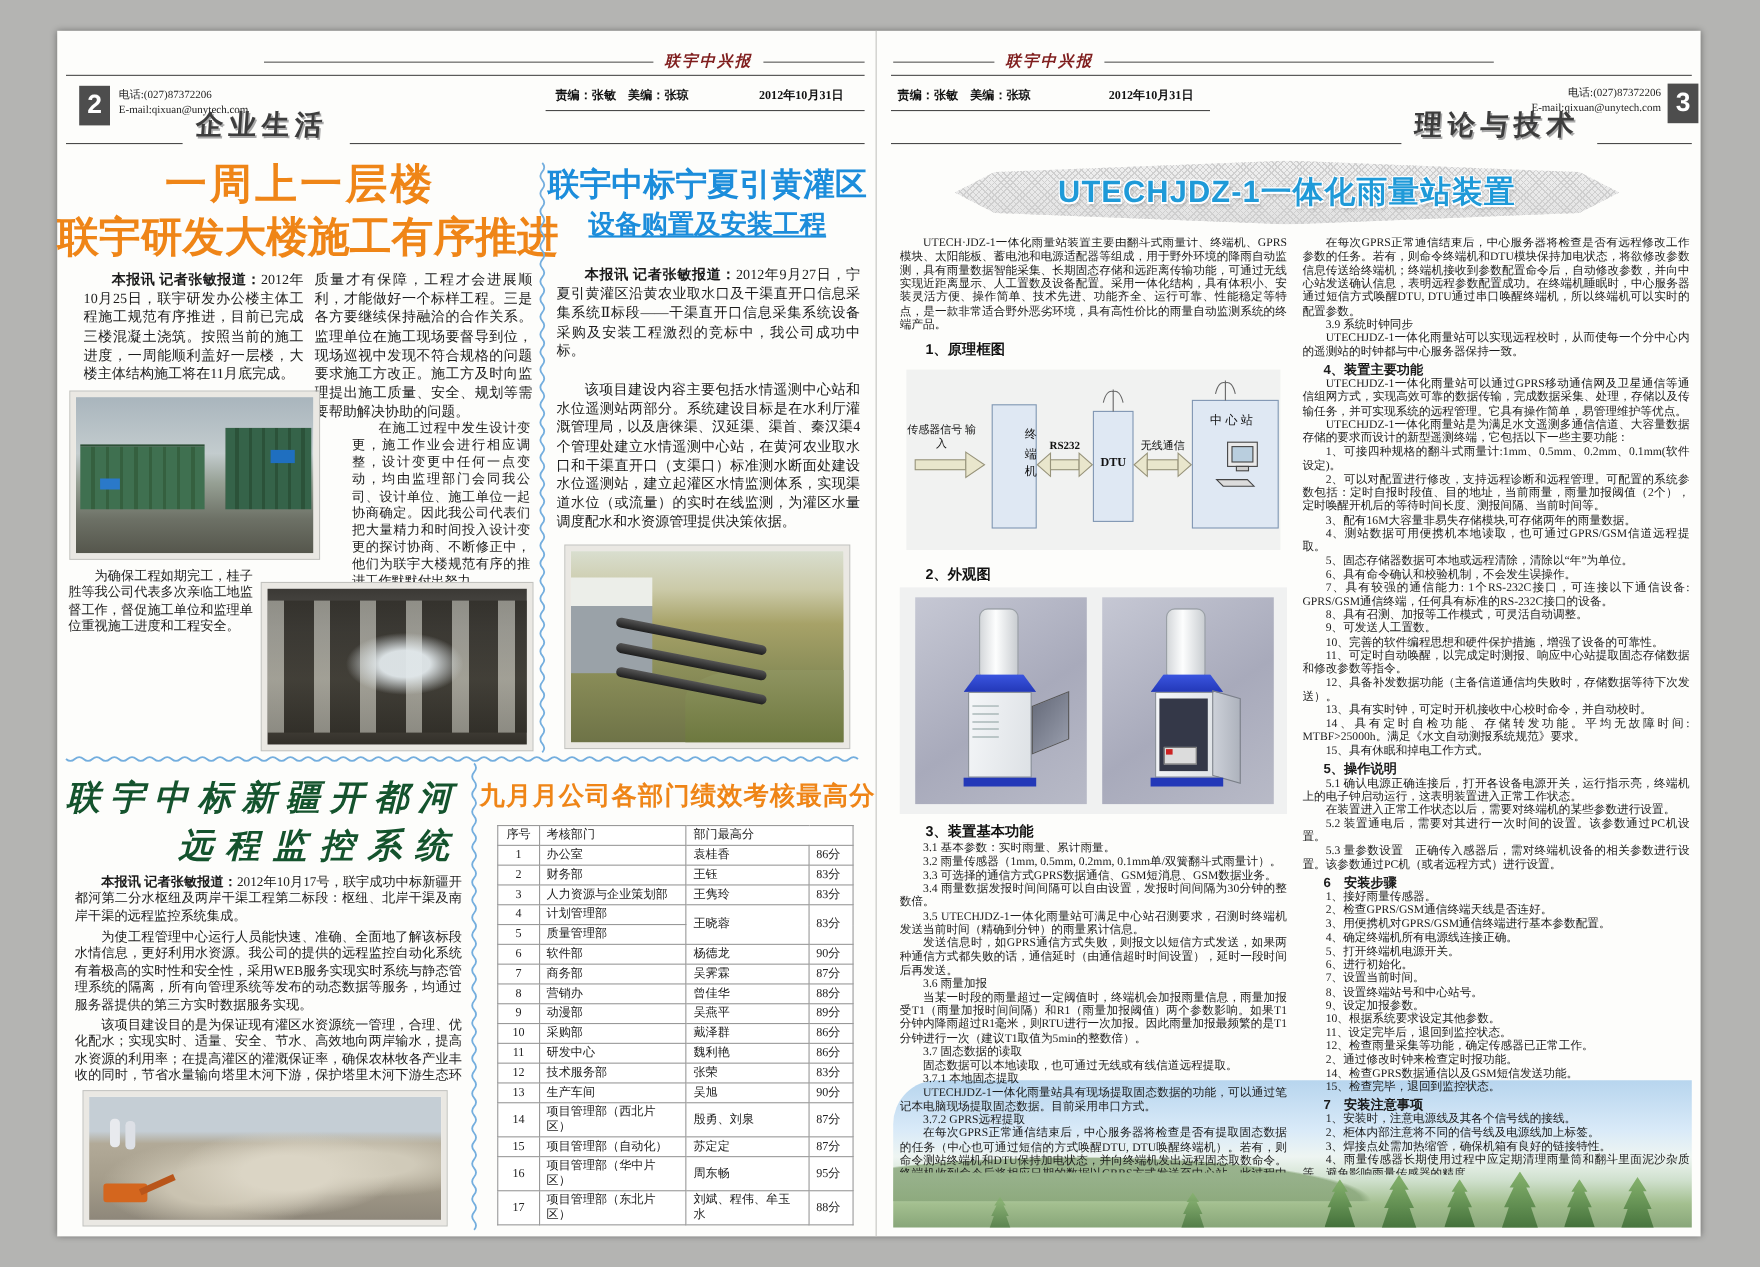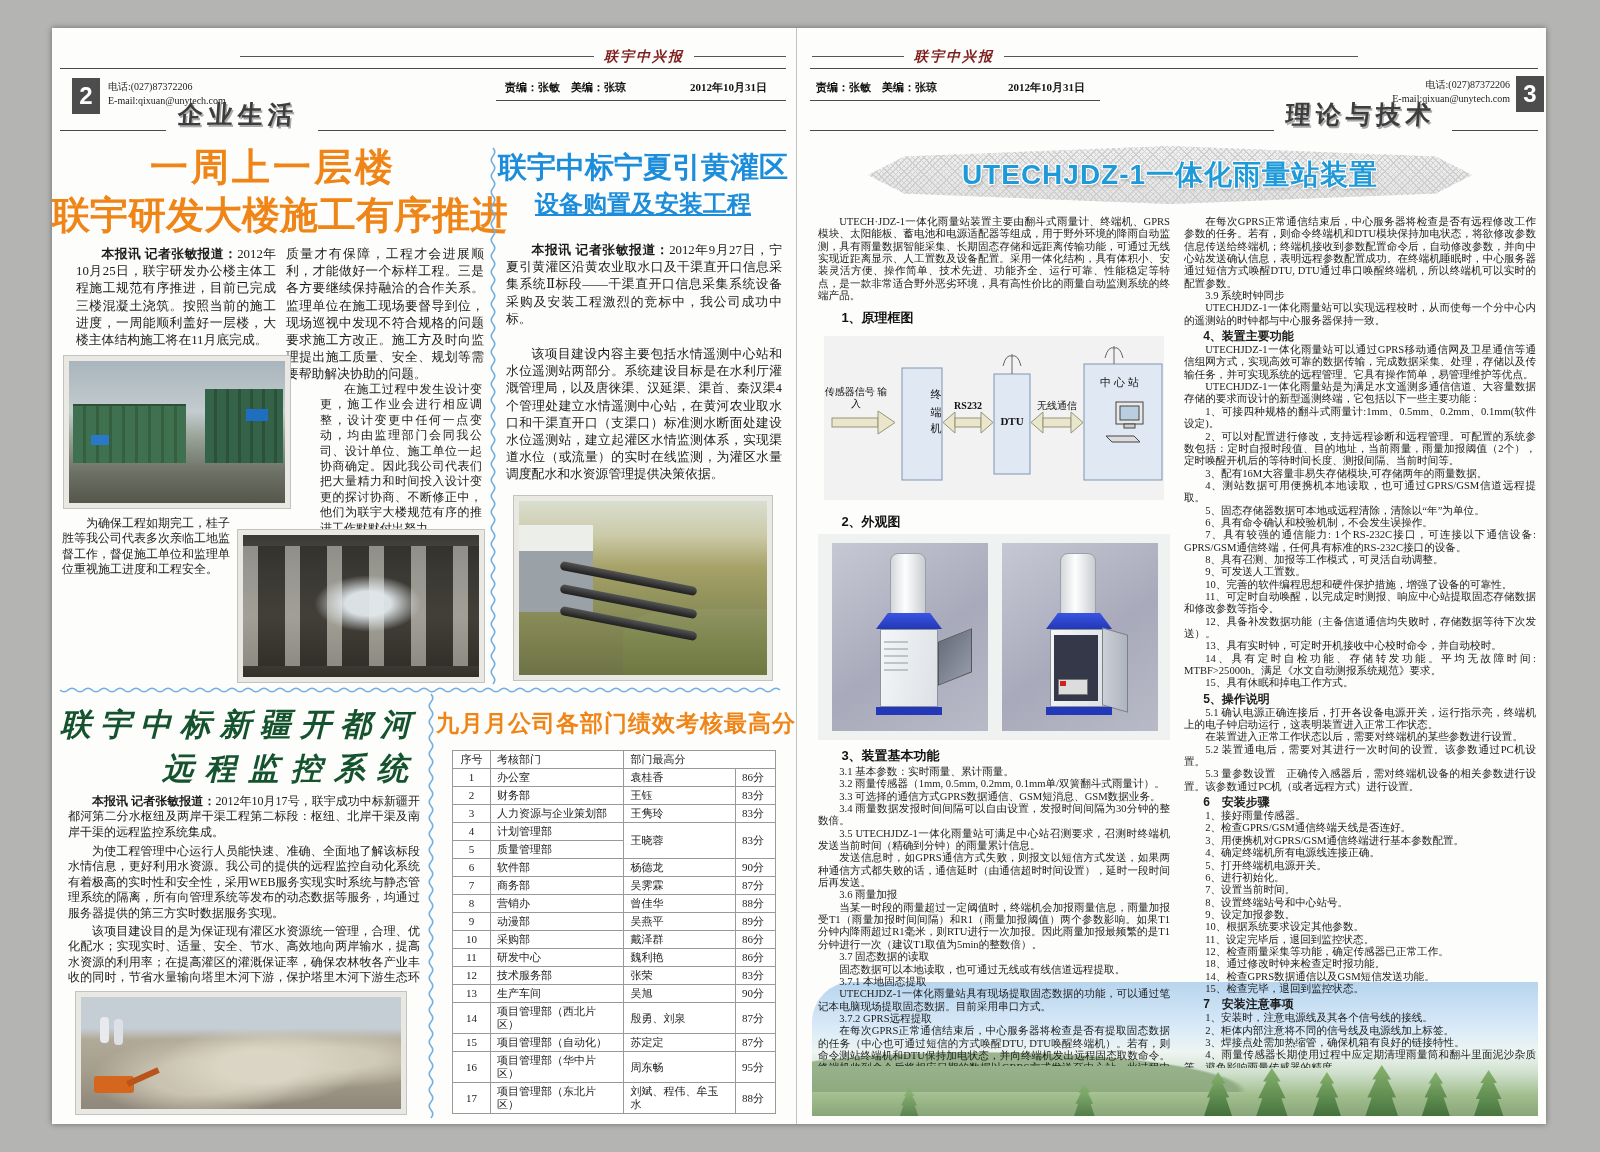--- a/index.html
+++ b/index.html
@@ -528,21 +528,21 @@
       <p>8、设置终端站号和中心站号。</p>
 
       <p>9、设定加报参数。</p>
 
       <p>10、根据系统要求设定其他参数。</p>
 
       <p>11、设定完毕后，退回到监控状态。</p>
 
       <p>12、检查雨量采集等功能，确定传感器已正常工作。</p>
 
-      <p>18、通过修改时钟来检查定时报功能。</p>
+      <p>2、通过修改时钟来检查定时报功能。</p>
 
       <p>14、检查GPRS数据通信以及GSM短信发送功能。</p>
 
       <p>15、检查完毕，退回到监控状态。</p>
 
       <p class="h">7　安装注意事项</p>
 
       <p>1、安装时，注意电源线及其各个信号线的接线。</p>
 
       <p>2、柜体内部注意将不同的信号线及电源线加上标签。</p>

